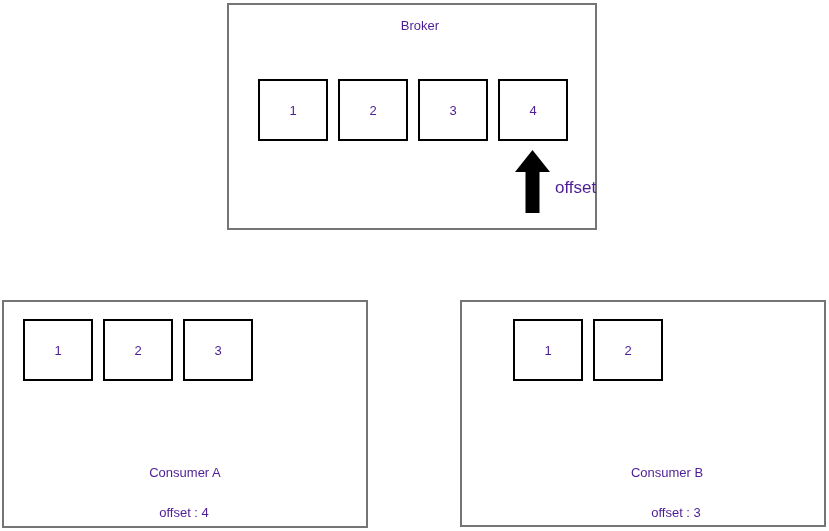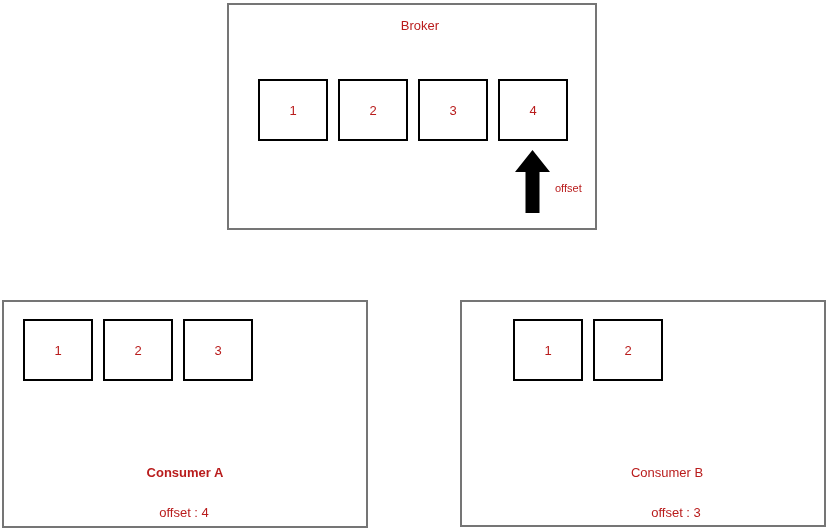--- a/index.html
+++ b/index.html
@@ -2,21 +2,21 @@
 <html style="--outer-border: #757575; --inner-border: #000000; --arrow: #000000; --background: #ffffff;"><head>
 <meta charset="utf-8">
 <style>
   html, body { margin: 0; padding: 0; background: #ffffff; }
   .canvas {
     position: relative;
     width: 829px;
     height: 531px;
     background: var(--background, #ffffff);
     font-family: "Liberation Sans", sans-serif;
-    color: #b91c1c;
+    color: #4c1d95;
     overflow: hidden;
   }
   .container {
     position: absolute;
     box-sizing: border-box;
     border: 2px solid var(--outer-border, #757575);
     background: var(--background, #ffffff);
   }
   .broker     { left: 227px; top: 3px;   width: 370px; height: 227px; }
   .consumer-a { left: 2px;   top: 300px; width: 366px; height: 228px; }
@@ -38,22 +38,22 @@
   .consumer-b .msg { top: 17px; }
   .consumer-b .m0 { left: 51px; } .consumer-b .m1 { left: 131px; }
   .txt {
     position: absolute;
     font-size: 13px; line-height: 16px;
     white-space: nowrap;
     transform: translateX(-50%);
   }
   .broker-title   { left: 191px; top: 13px; }
   .arrow-icon     { position: absolute; left: 286px; top: 145px; }
-  .offset-label   { position: absolute; left: 326px; top: 175px; font-size: 11px; line-height: 16px; white-space: nowrap; }
-  .consumer-a .section-title { left: 181px; top: 163px; font-weight: bold; }
+  .offset-label   { position: absolute; left: 326px; top: 175px; font-size: 17px; line-height: 16px; white-space: nowrap; }
+  .consumer-a .section-title { left: 181px; top: 163px; }
   .consumer-a .offset-text   { left: 180px; top: 203px; text-align: center; }
   .consumer-b .section-title { left: 205px; top: 163px; }
   .consumer-b .offset-text   { left: 214px; top: 203px; }
   .arrow-icon polygon { fill: var(--arrow, #000000); }
 </style>
 </head>
 <body>
 
 <div class="canvas">
 

